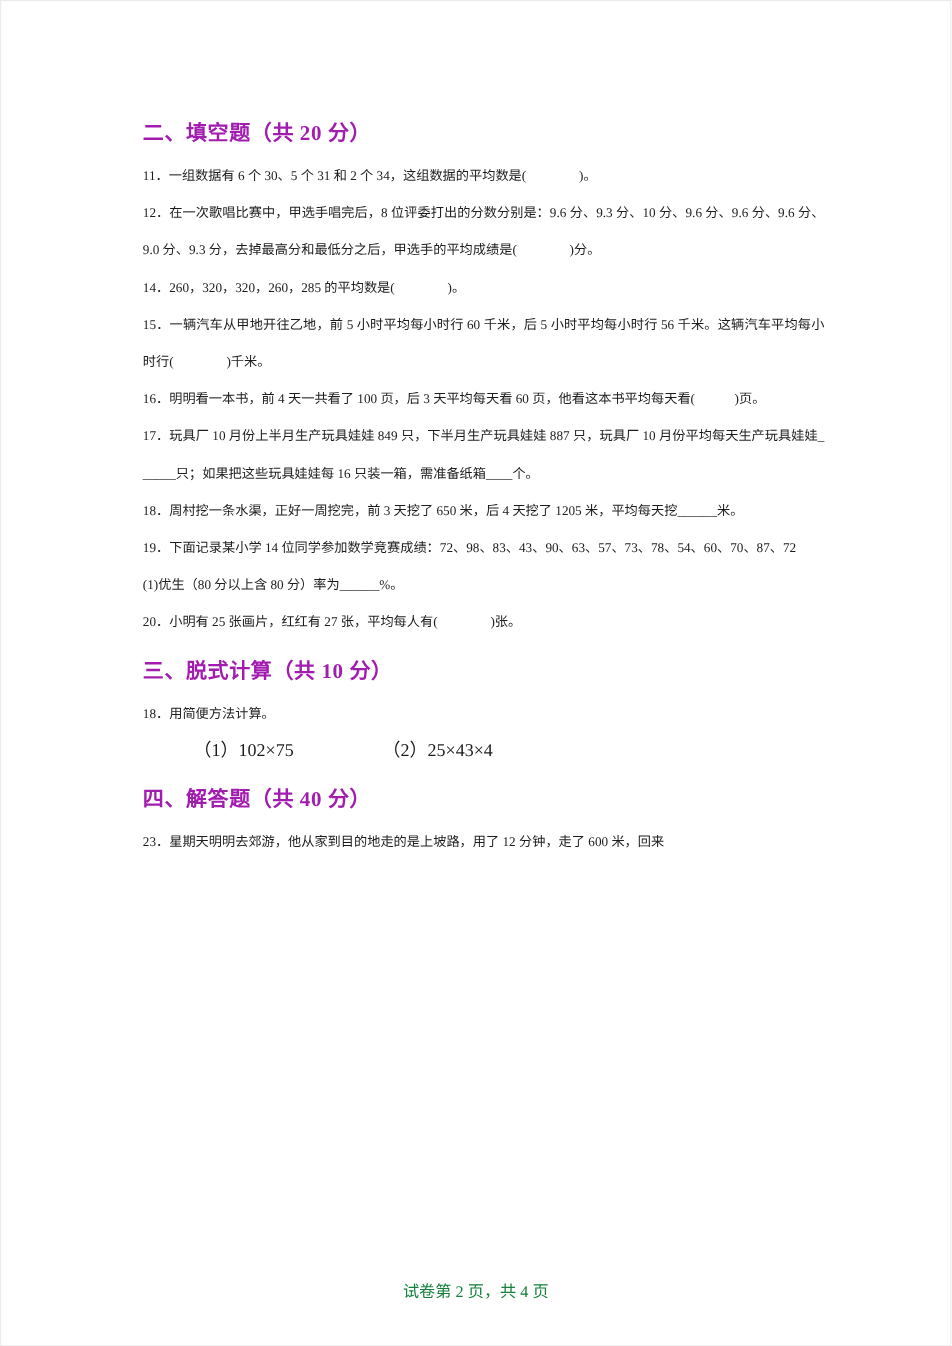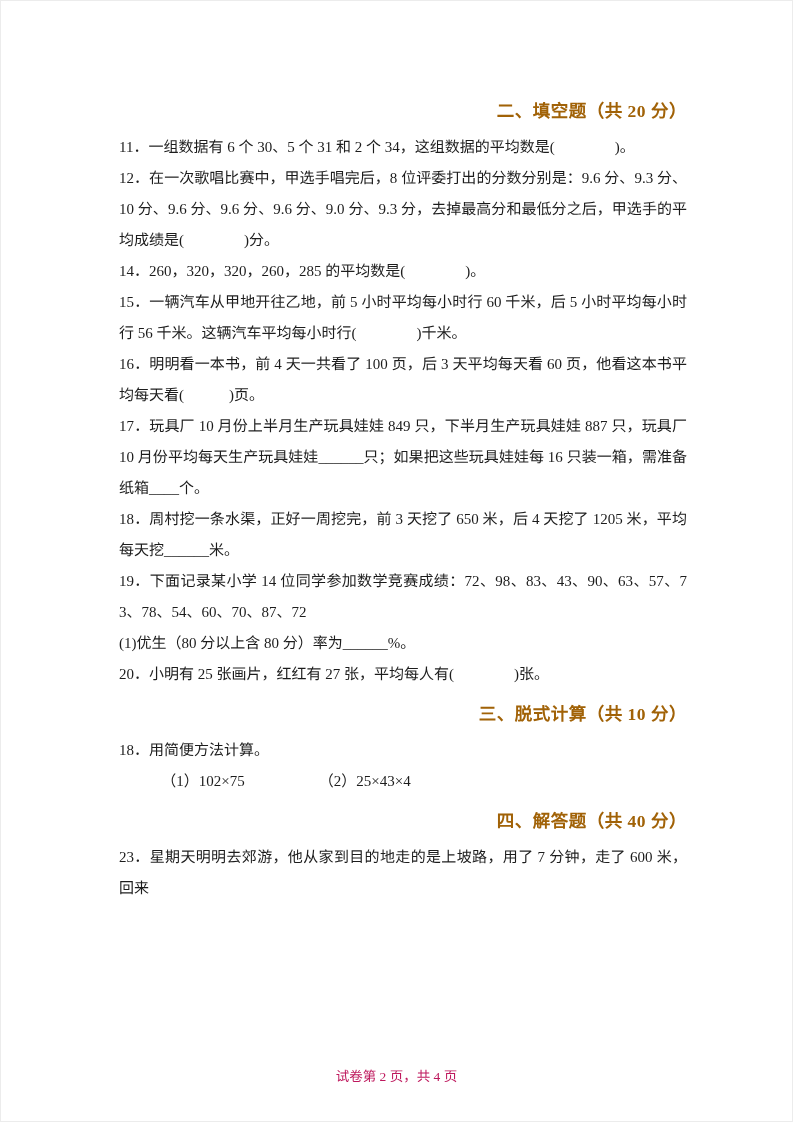--- a/index.html
+++ b/index.html
@@ -21,28 +21,27 @@
   }
   .content {
     position: absolute;
     left: 118px;
     top: 86px;
     width: 568px;
   }
   .section-heading {
     font-size: 17.5px;
     font-weight: bold;
-    color: #a16207;
+    color: #a21caf;
     line-height: 32px;
     margin: 8px 0 5px 0;
     letter-spacing: 0.5px;
-    text-align: right;
   }
   .q {
-    font-size: 15px;
+    font-size: 11px;
     line-height: 31px;
     margin: 0;
     text-align: justify;
     word-break: break-all;
   }
   .expr-row {
     font-size: 15px;
     line-height: 31px;
     padding-left: 5px;
   }
@@ -52,21 +51,21 @@
     vertical-align: top;
     text-align: center;
   }
   .footer {
     position: absolute;
     left: 0;
     top: 1066px;
     width: 100%;
     text-align: center;
     font-size: 13.5px;
-    color: #be185d;
+    color: #15803d;
     line-height: 20px;
   }
 </style>
 </head>
 <body>
 
 <div class="page">
   <div class="content">
 
     <h2 class="section-heading">二、填空题（共 20 分）</h2>
@@ -82,18 +81,18 @@
     <p class="q">20．小明有 25 张画片，红红有 27 张，平均每人有(　　　　)张。</p>
 
     <h2 class="section-heading">三、脱式计算（共 10 分）</h2>
     <p class="q">18．用简便方法计算。</p>
     <div class="expr-row">
       <span class="expr-cell">（1）102×75</span>
       <span class="expr-cell">（2）25×43×4</span>
     </div>
 
     <h2 class="section-heading">四、解答题（共 40 分）</h2>
-    <p class="q">23．星期天明明去郊游，他从家到目的地走的是上坡路，用了 7 分钟，走了 600 米，回来</p>
+    <p class="q">23．星期天明明去郊游，他从家到目的地走的是上坡路，用了 12 分钟，走了 600 米，回来</p>
 
   </div>
 
   <div class="footer">试卷第 2 页，共 4 页</div>
 </div>
 
 </body></html>

